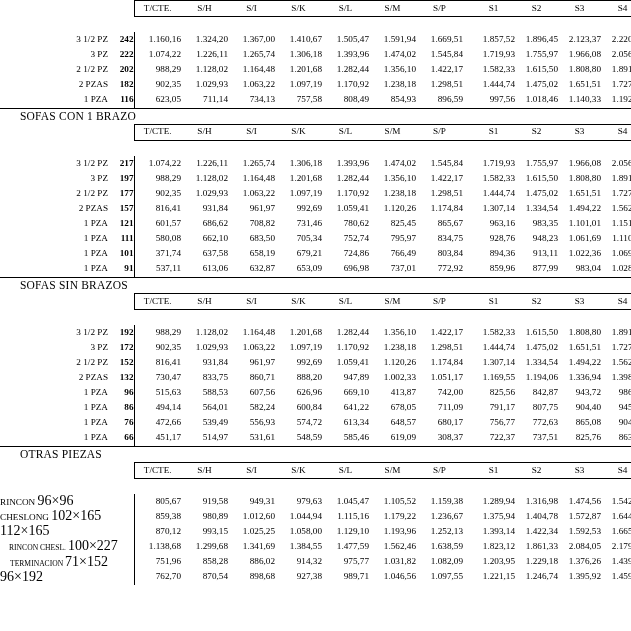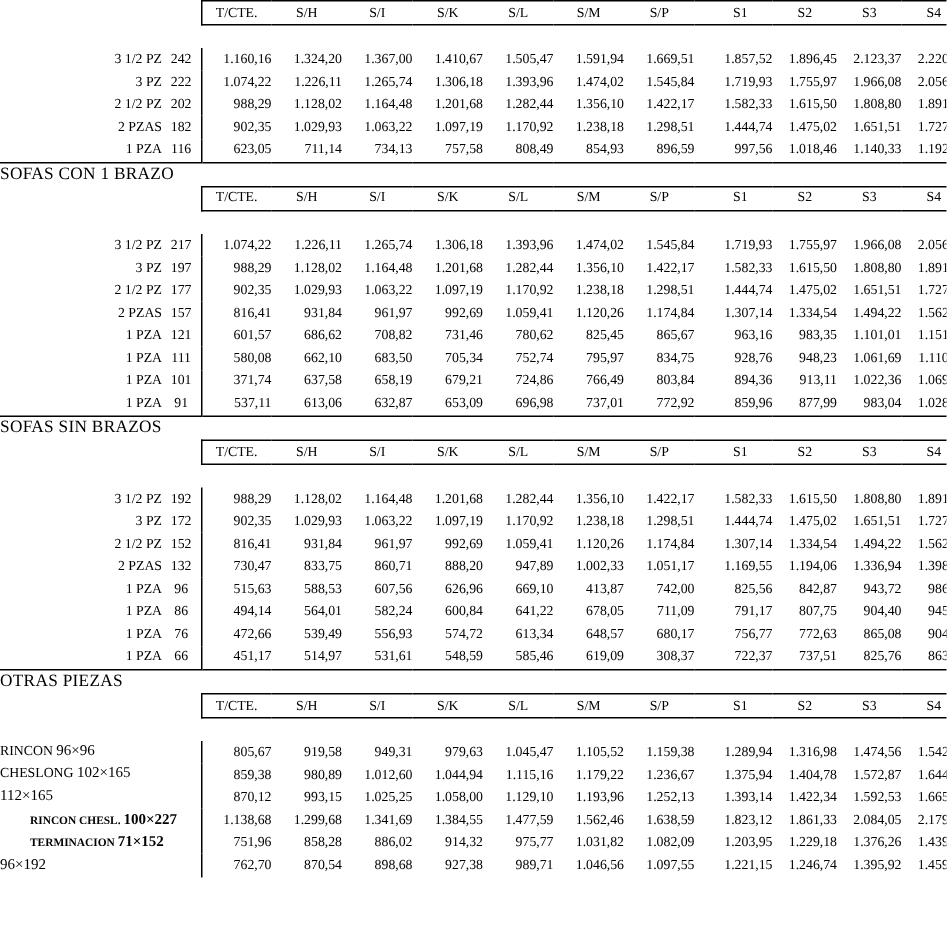--- a/index.html
+++ b/index.html
@@ -55,51 +55,52 @@
   }
 
   .sec-title td {
     font-size: 11.5px;
     font-family: "Liberation Serif", serif;
     padding-top: 2px;
     padding-bottom: 1px;
     height: 17px;
     text-align: left;
   }
-  .sec-title .titletext { padding-left: 0; letter-spacing: 0.2px; }
+  .sec-title .titletext { padding-left: 20px; letter-spacing: 0.2px; }
 
   .lbl {
     text-align: right;
     padding-left: 9px;
   }
   .lbl-ind {
     text-align: left;
     padding-left: 20px;
   }
   .code {
-    text-align: center;
+    text-align: right;
     padding-right: 4px;
+    font-weight: bold;
   }
   .num {
     text-align: right;
     padding-right: 7px;
   }
   .num-s {
     text-align: right;
     padding-right: 6px;
   }
   .spacer td { height: 7px; }
 
   .small-cap {
     font-size: 7.6px;
   }
-  .lbl.small-cap { padding-left: 20px; font-weight: bold; }
+  .lbl.small-cap { padding-left: 9px; }
 
   .dim {
-    font-size: 10px;
+    font-size: 14px;
   }
   .topline td { border-top: 1px solid #000; }
 </style>
 </head>
 <body>
 
 <div class="sheet">
   <table class="pricegrid">
     <colgroup>
       <col class="c-label">

